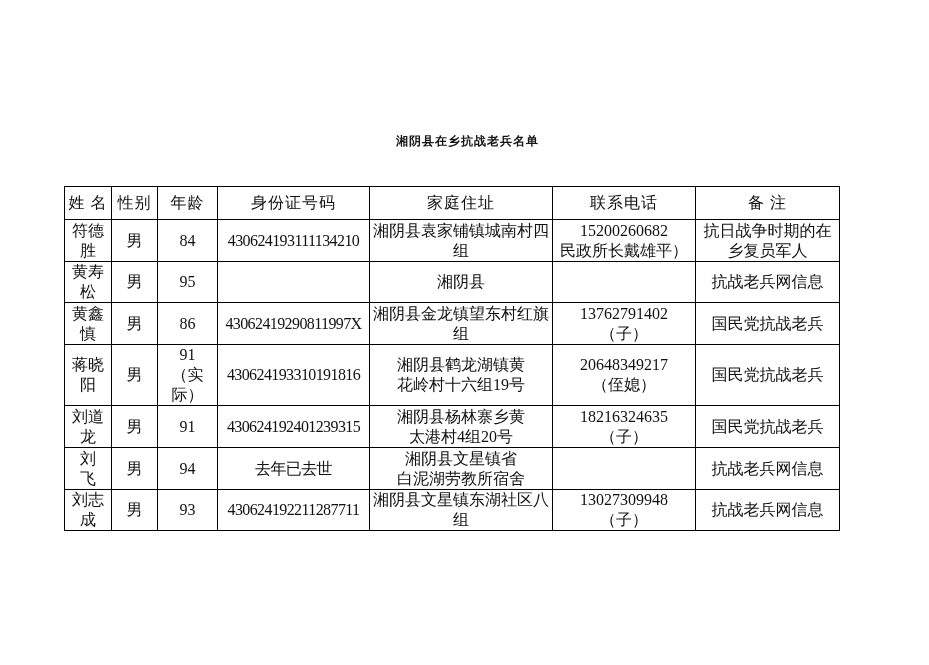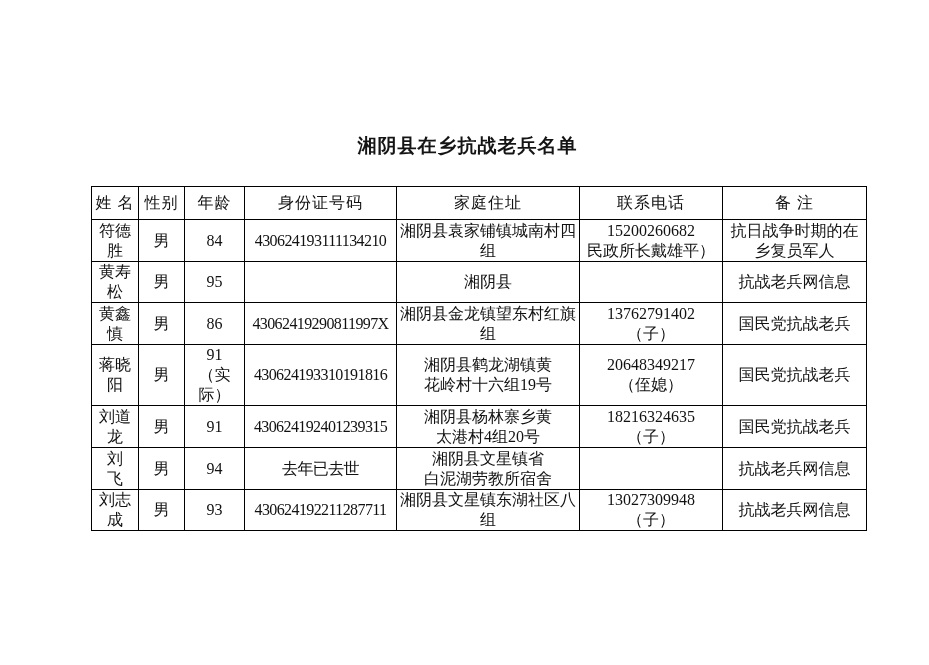--- a/index.html
+++ b/index.html
@@ -13,27 +13,27 @@
     overflow: hidden;
   }
   .doc-title {
     position: absolute;
     top: 133px;
     left: 80px;
     width: 775px;
     text-align: center;
     font-family: "Liberation Sans", "DejaVu Sans", sans-serif;
     font-weight: bold;
-    font-size: 19px;
+    font-size: 12px;
     letter-spacing: 1px;
     color: #141414;
   }
   table.roster {
     position: absolute;
-    left: 91px;
+    left: 64px;
     top: 186px;
     width: 775px;
     border-collapse: collapse;
     table-layout: fixed;
   }
   table.roster th, table.roster td {
     border: 1.5px solid #000000;
     text-align: center;
     vertical-align: middle;
     font-size: 16px;

